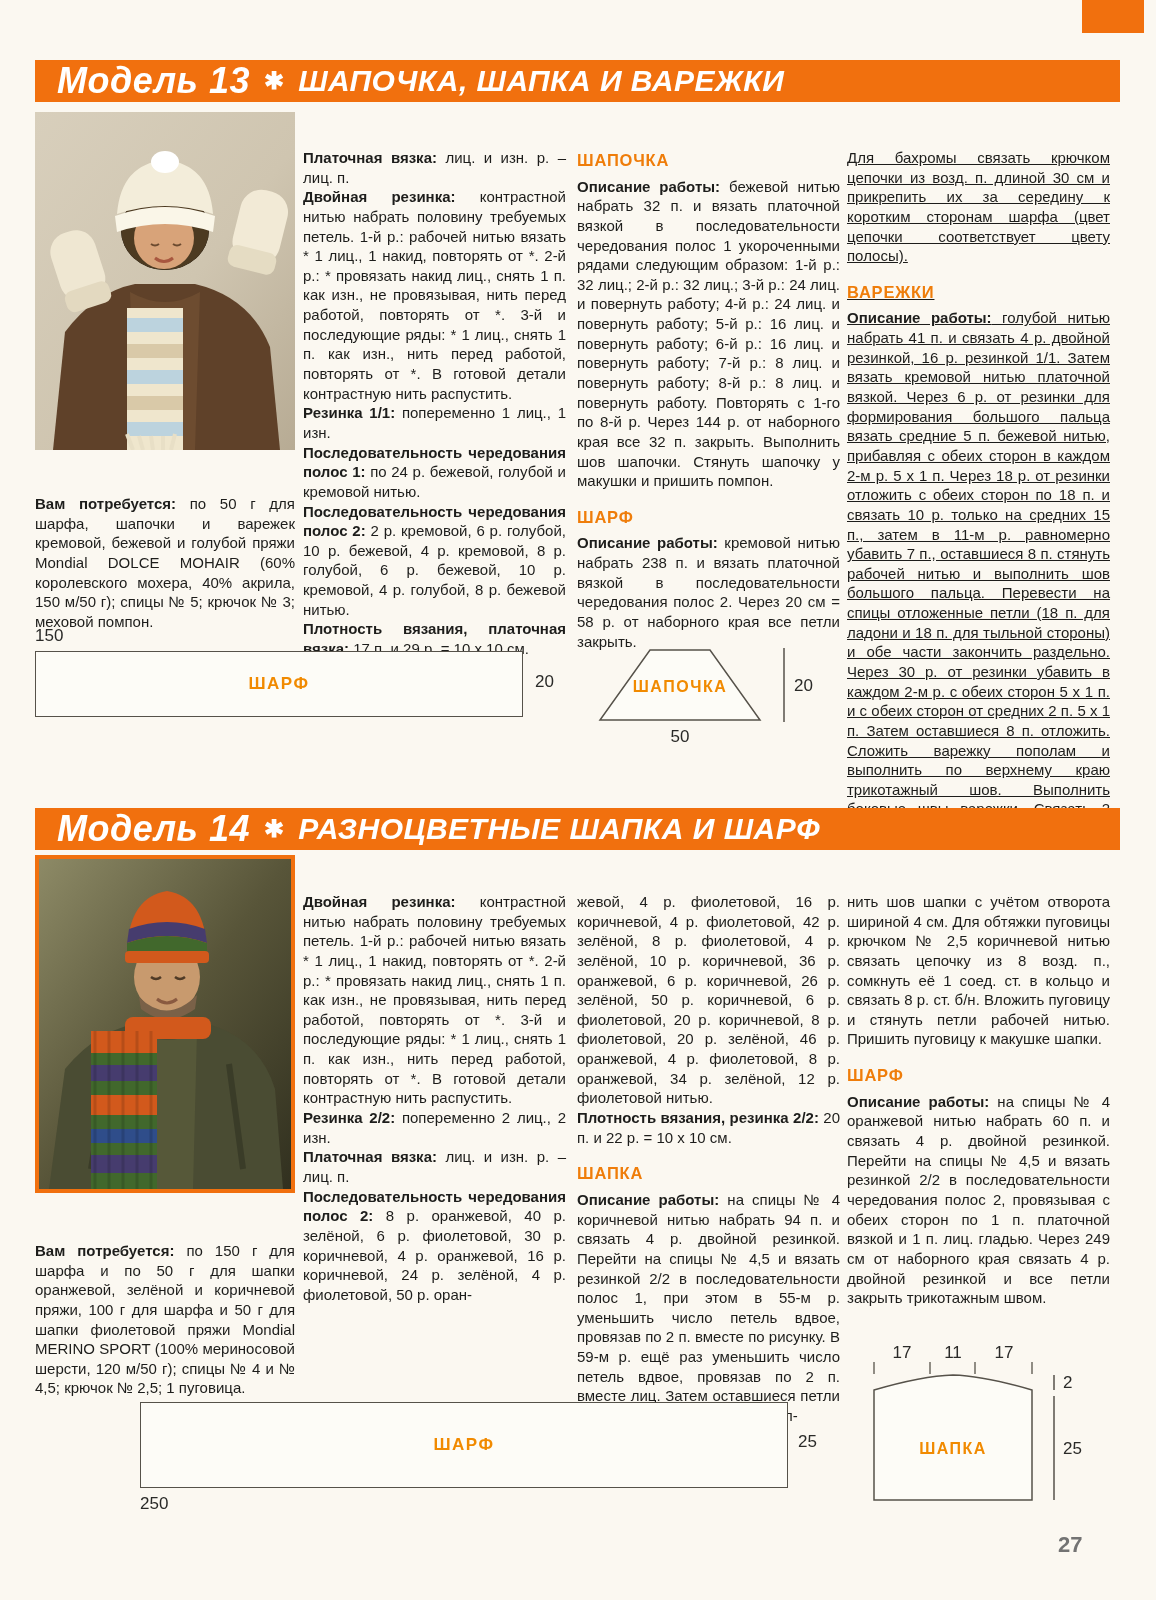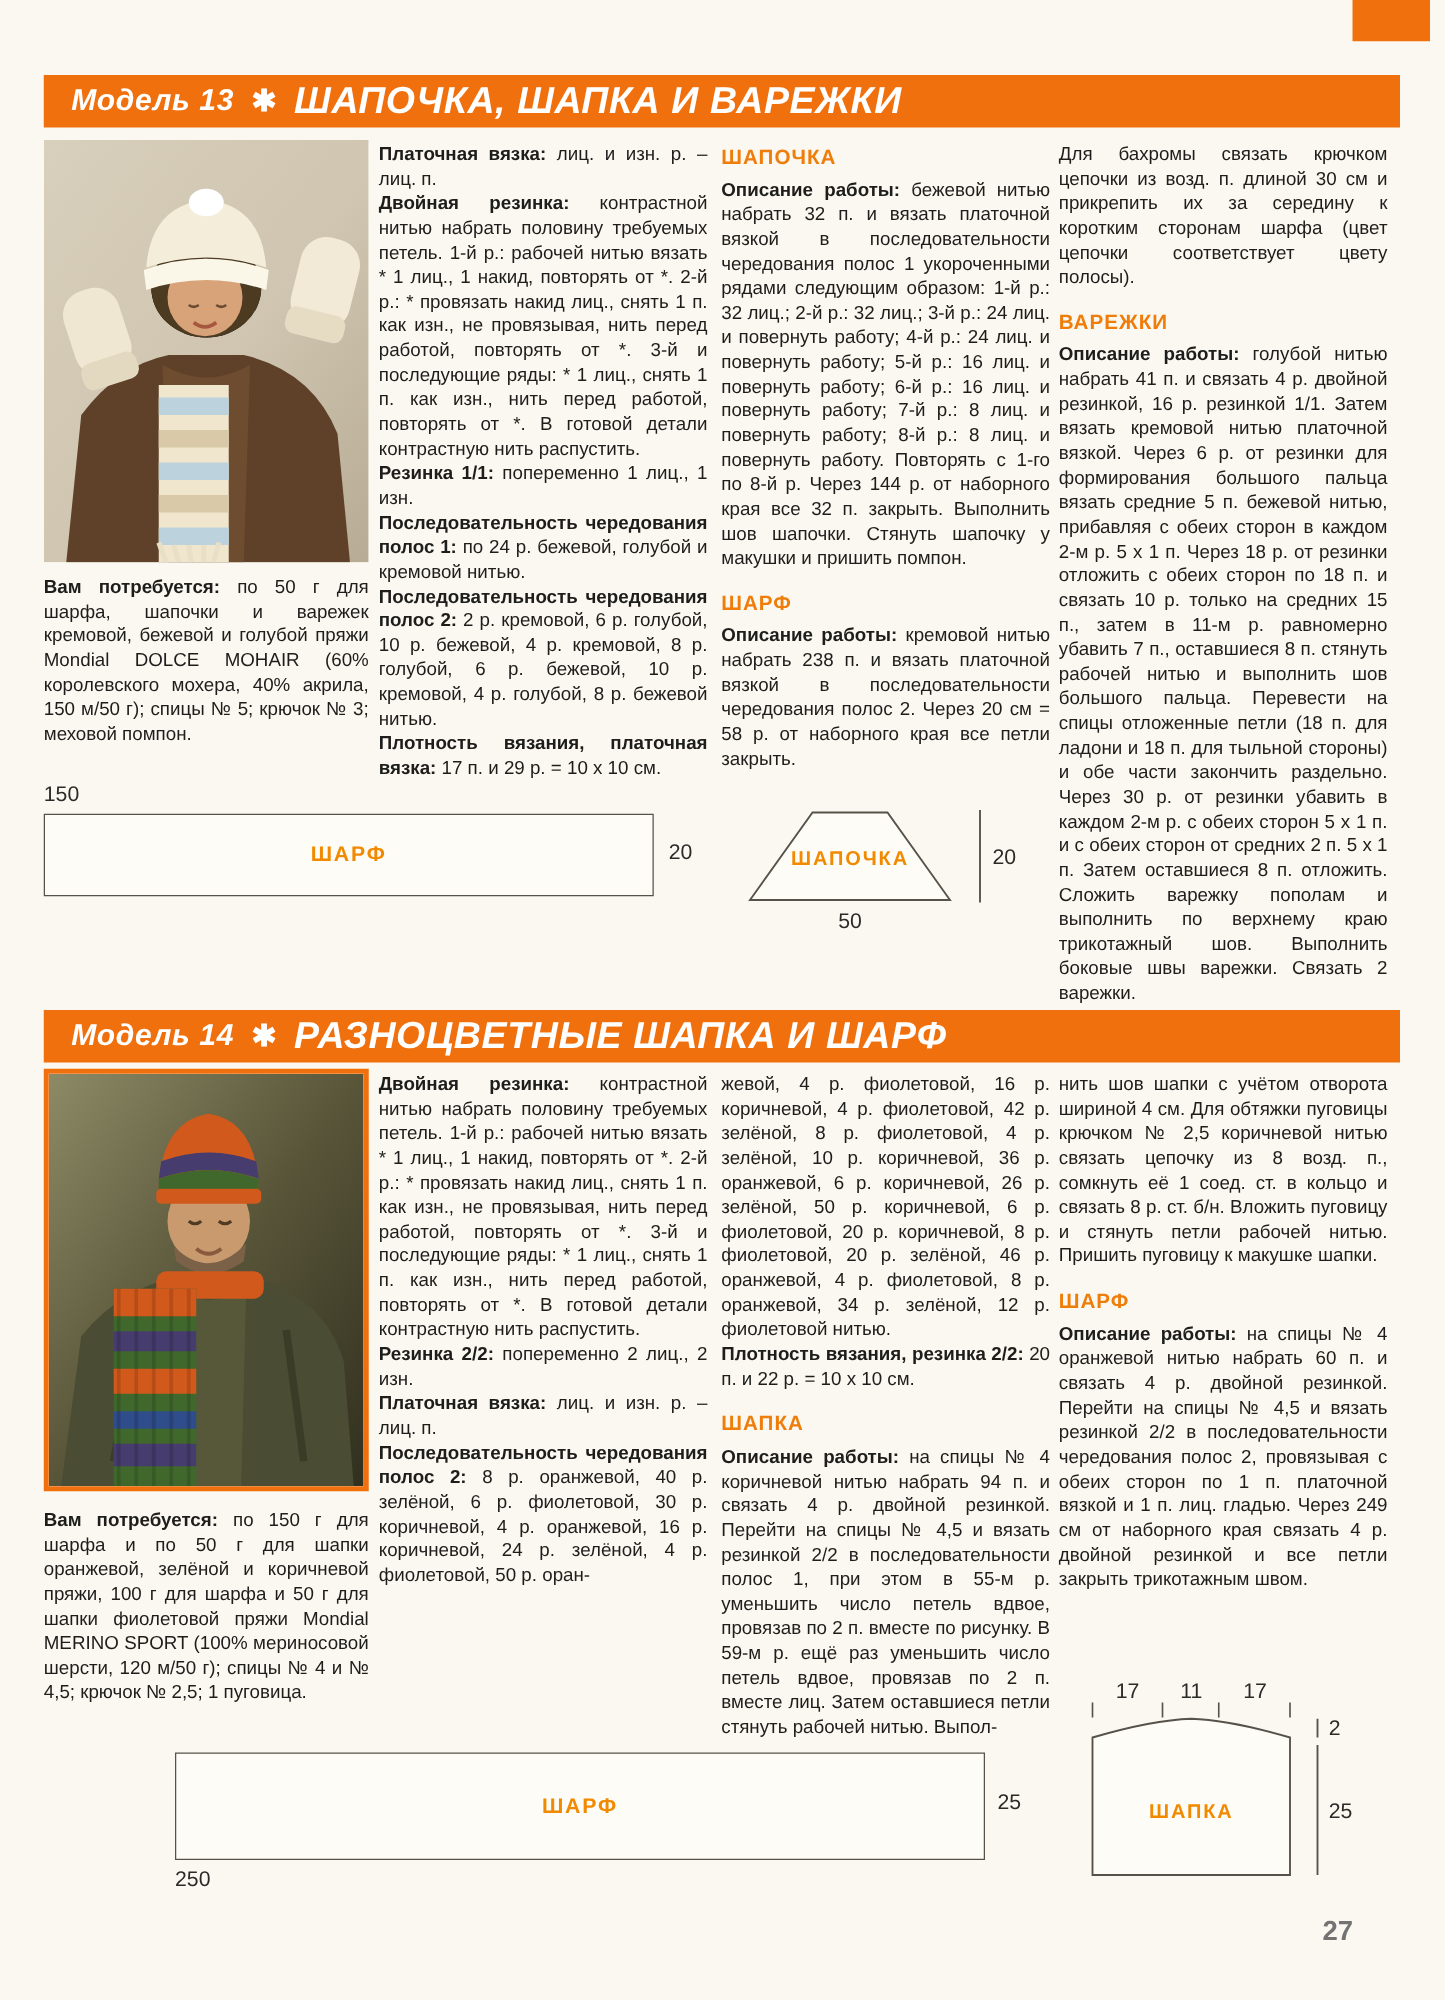--- a/index.html
+++ b/index.html
@@ -8,24 +8,24 @@
     position:relative; width:1156px; height:1600px; margin:0 auto;
     background:#fbf8f1; overflow:hidden;
     font-family:"Liberation Sans", sans-serif; color:#1d1d1b;
   }
   .page-tab { position:absolute; background:#f1700e; }
   .model-bar {
     position:absolute; left:35px; width:1085px; height:42px;
     background:#f1700e; color:#ffffff; display:flex; align-items:center;
     padding-left:22px; gap:14px; font-style:italic; font-weight:bold;
   }
-  .model-bar .bar-label { font-size:24px; letter-spacing:0.5px; }
+  .model-bar .bar-label { font-size:36px; letter-spacing:0.5px; }
   .model-bar .bar-star { font-size:24px; font-style:normal; }
   .model-bar .bar-title { font-size:30px; letter-spacing:0.5px; }
-  .col { position:absolute; width:263px; text-align:justify; font-size:15px; line-height:1.31; }
+  .col { position:absolute; width:263px; text-align:justify; font-size:15px; line-height:1.31;margin-top:34px; }
   .col p { margin:0; }
   .col p.cont { margin:0; }
   .sec-head {
     color:#ef7d0a; font-weight:bold; font-size:16.5px; letter-spacing:0.8px;
     margin:16px 0 5px 0; text-align:left;
   }
   .sec-head.first { margin-top:2px; }
   b.lead { font-weight:bold; }
   .photo { position:absolute; overflow:hidden; }
   .photo svg { display:block; }
@@ -115,21 +115,21 @@
     <p><b class="lead">Плотность вязания, платочная вязка:</b><span> 17 п. и 29 р. = 10 х 10 см.</span></p>
   </div>
 
   <div class="col" style="left:577px; top:114px;">
     <div class="sec-head first">ШАПОЧКА</div>
     <p><b class="lead">Описание работы:</b><span> бежевой нитью набрать 32 п. и вязать платочной вязкой в последовательности чередования полос 1 укороченными рядами следующим образом: 1-й р.: 32 лиц.; 2-й р.: 32 лиц.; 3-й р.: 24 лиц. и повернуть работу; 4-й р.: 24 лиц. и повернуть работу; 5-й р.: 16 лиц. и повернуть работу; 6-й р.: 16 лиц. и повернуть работу; 7-й р.: 8 лиц. и повернуть работу; 8-й р.: 8 лиц. и повернуть работу. Повторять с 1-го по 8-й р. Через 144 р. от наборного края все 32 п. закрыть. Выполнить шов шапочки. Стянуть шапочку у макушки и пришить помпон.</span></p>
     <div class="sec-head">ШАРФ</div>
     <p><b class="lead">Описание работы:</b><span> кремовой нитью набрать 238 п. и вязать платочной вязкой в последовательности чередования полос 2. Через 20 см = 58 р. от наборного края все петли закрыть.</span></p>
   </div>
 
-  <div class="col" style="left:847px; top:114px;">
+  <div class="col" style="left:847px; top:114px;text-decoration:underline;">
     <p class="cont">Для бахромы связать крючком цепочки из возд. п. длиной 30 см и прикрепить их за середину к коротким сторонам шарфа (цвет цепочки соответствует цвету полосы).</p>
     <div class="sec-head">ВАРЕЖКИ</div>
     <p><b class="lead">Описание работы:</b><span> голубой нитью набрать 41 п. и связать 4 р. двойной резинкой, 16 р. резинкой 1/1. Затем вязать кремовой нитью платочной вязкой. Через 6 р. от резинки для формирования большого пальца вязать средние 5 п. бежевой нитью, прибавляя с обеих сторон в каждом 2-м р. 5 х 1 п. Через 18 р. от резинки отложить с обеих сторон по 18 п. и связать 10 р. только на средних 15 п., затем в 11-м р. равномерно убавить 7 п., оставшиеся 8 п. стянуть рабочей нитью и выполнить шов большого пальца. Перевести на спицы отложенные петли (18 п. для ладони и 18 п. для тыльной стороны) и обе части закончить раздельно. Через 30 р. от резинки убавить в каждом 2-м р. с обеих сторон 5 х 1 п. и с обеих сторон от средних 2 п. 5 х 1 п. Затем оставшиеся 8 п. отложить. Сложить варежку пополам и выполнить по верхнему краю трикотажный шов. Выполнить боковые швы варежки. Связать 2 варежки.</span></p>
   </div>
 
   <div class="dim center" style="left:35px; top:626px; width:488px;">150</div>
   <div class="diag-rect" style="left:35px; top:651px; width:488px; height:66px;">
     <span class="diag-label">ШАРФ</span>
   </div>
   <div class="dim" style="left:535px; top:672px;">20</div>

